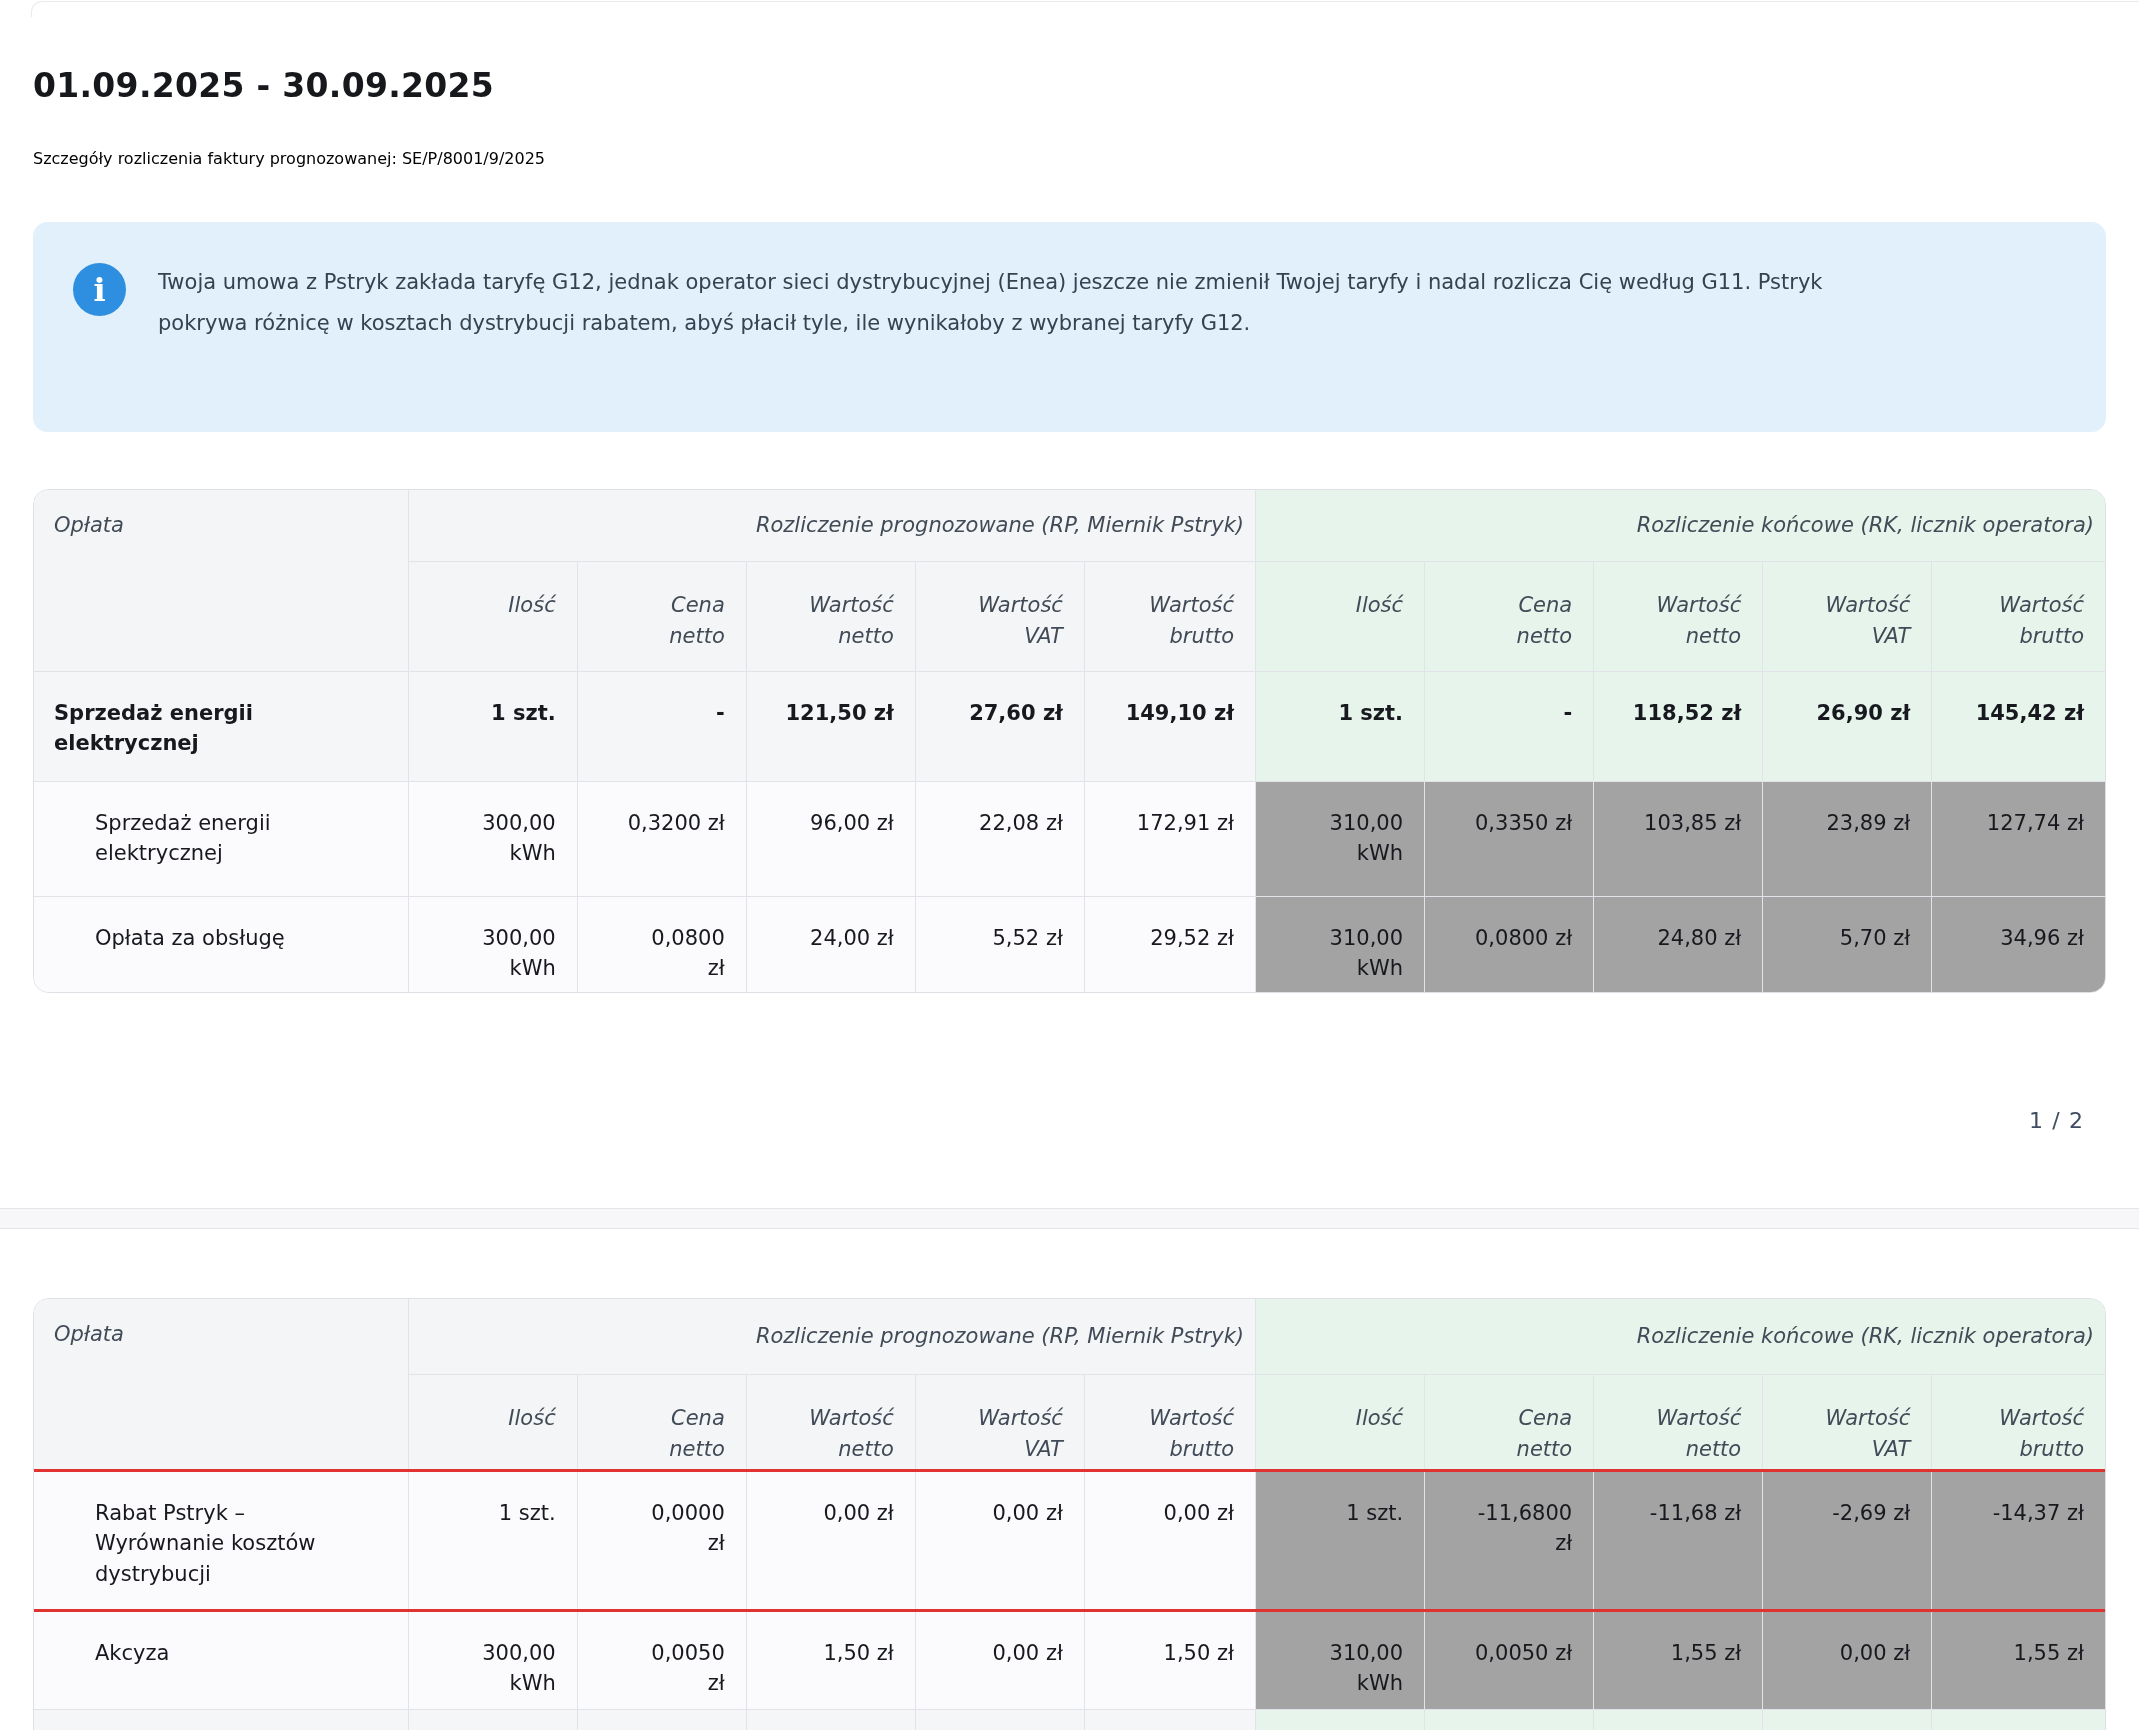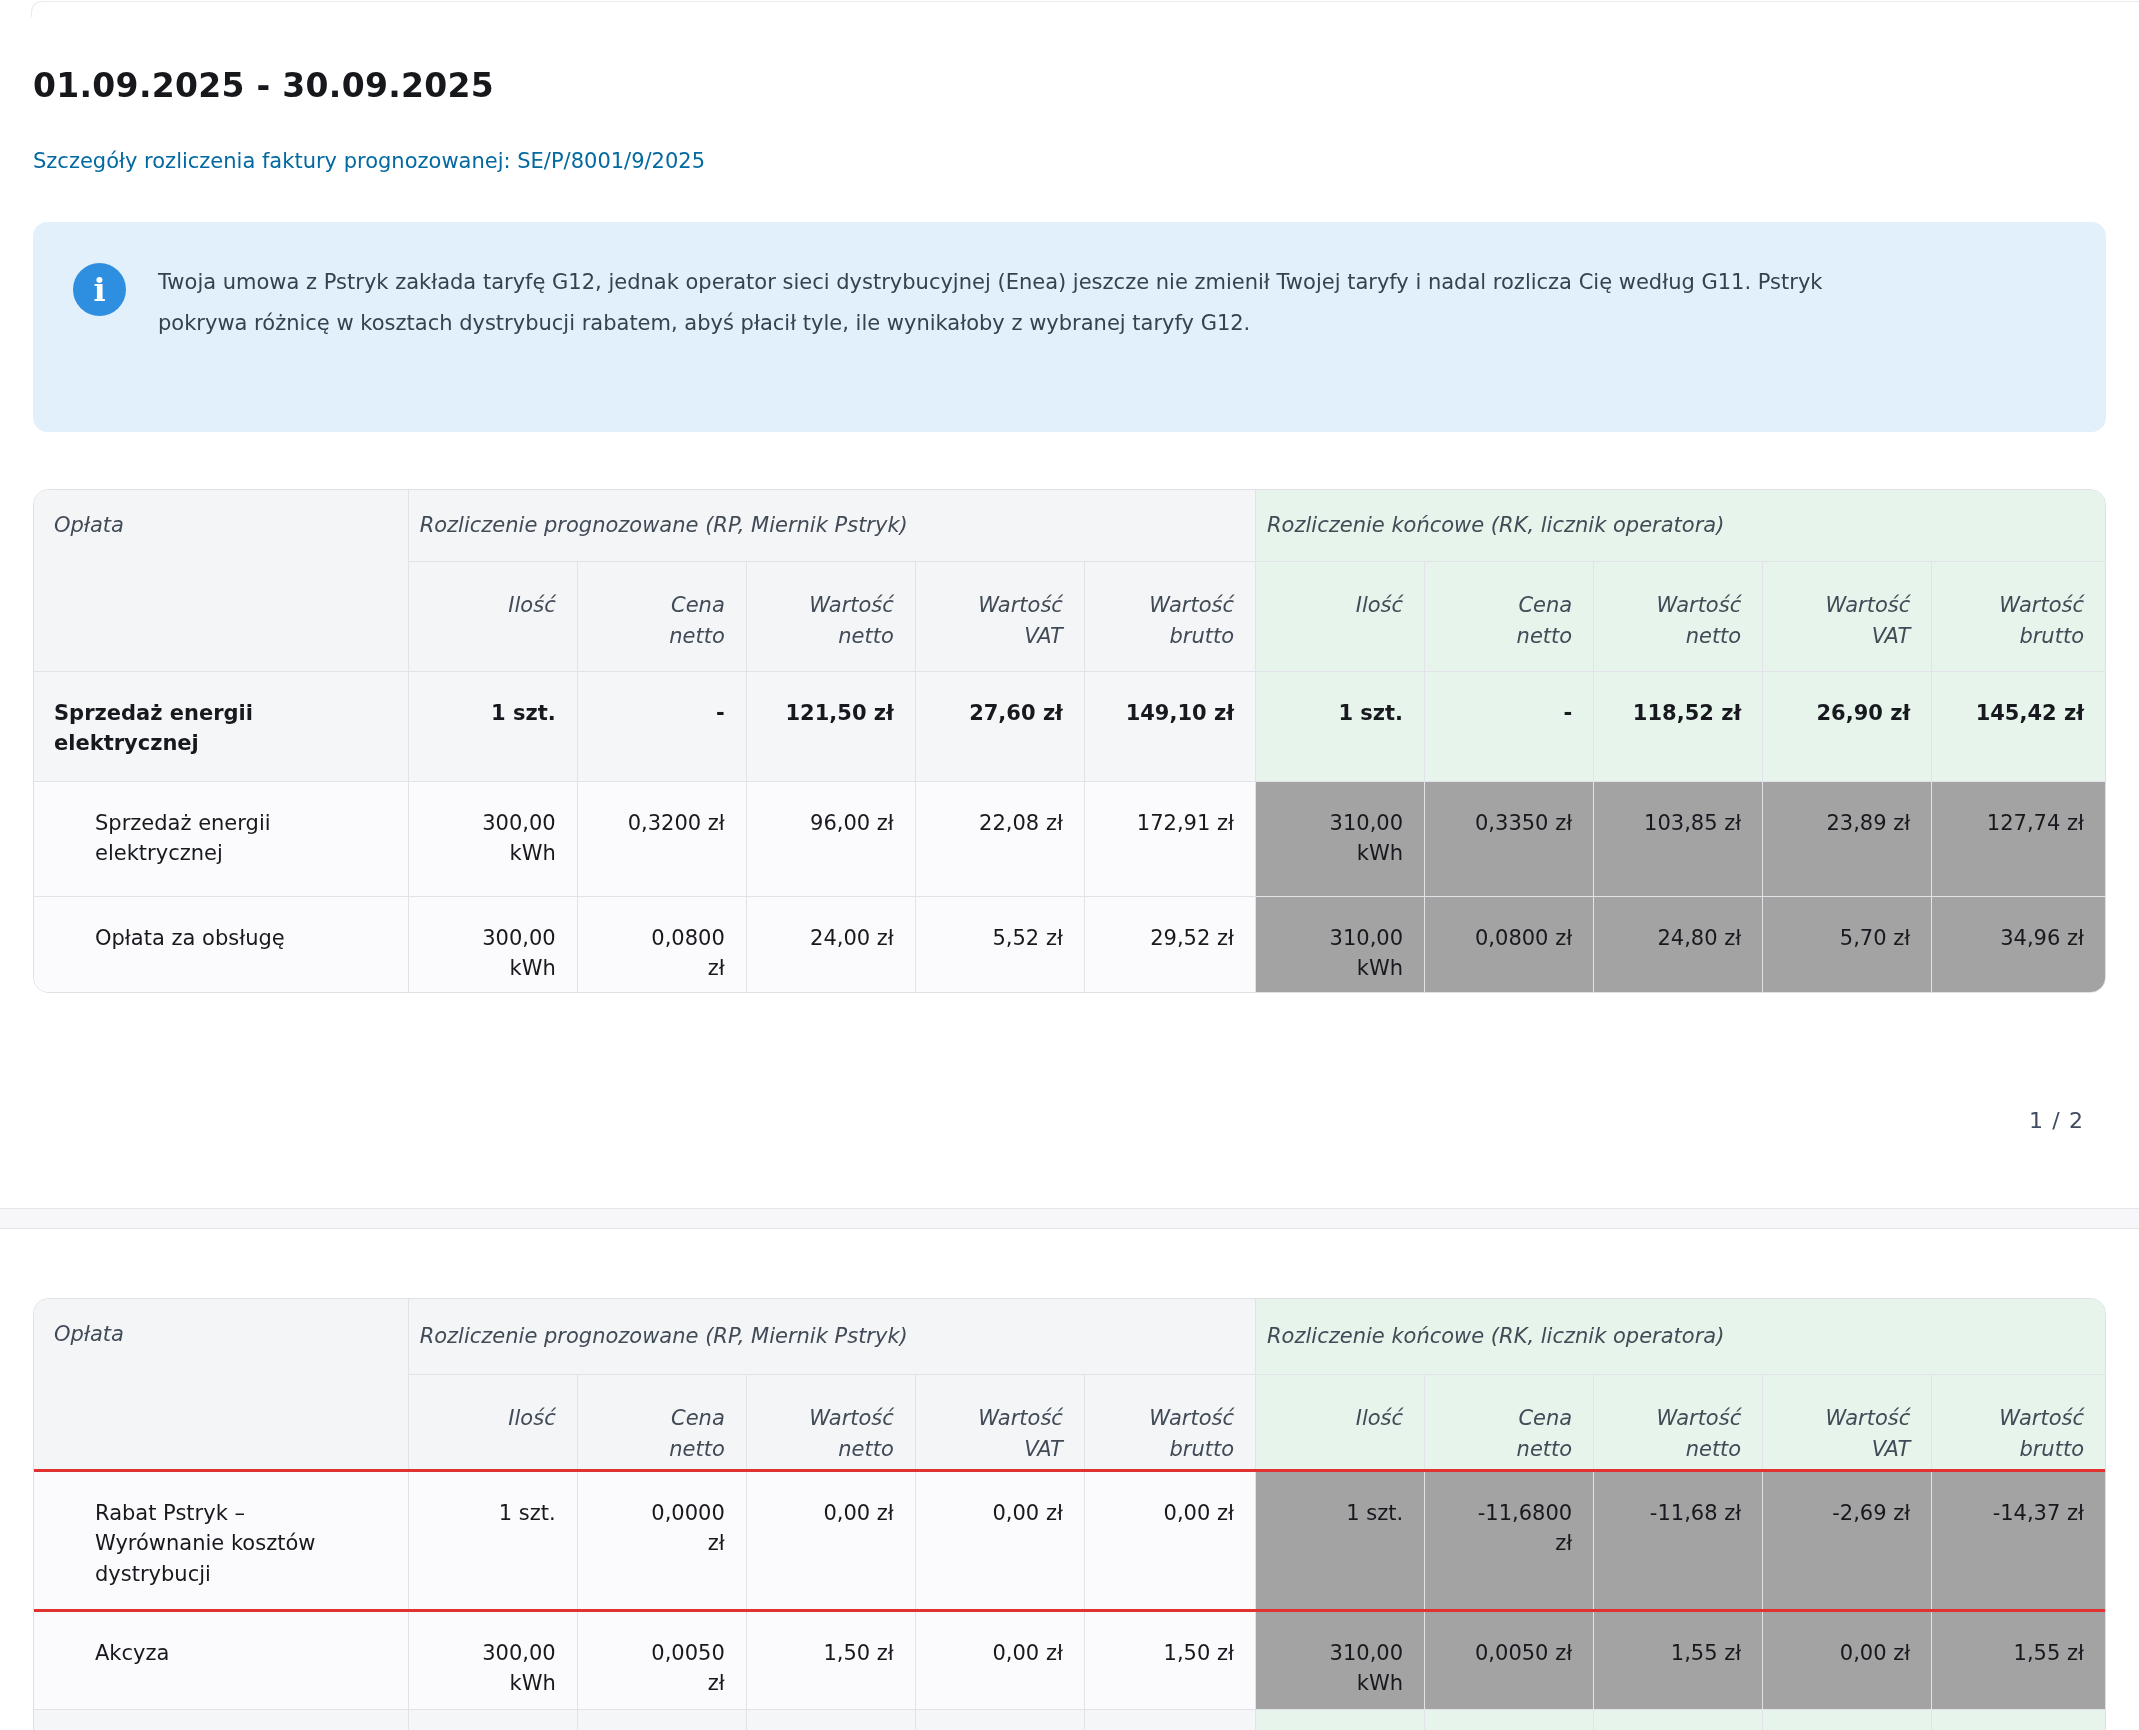--- a/index.html
+++ b/index.html
@@ -14,21 +14,21 @@
     position:absolute;left:31px;top:1.1px;right:0;height:14.5px;
     border-top:1.7px solid #ebebee;border-left:1.7px solid #ebebee;
     border-top-left-radius:11px;
   }
   .page-title{
     position:absolute;left:33px;top:66px;margin:0;
     font-size:33px;font-weight:700;letter-spacing:0.3px;color:#16181c;
   }
   .page-subtitle{
     position:absolute;left:33px;top:149px;margin:0;
-    font-size:21px;font-weight:400;color:#0369a1;
+    font-size:16px;font-weight:400;color:#000000;
   }
   .notice{
     position:absolute;left:33px;top:222px;width:2073px;height:210px;
     background:#e1f0fb;border-radius:14.5px;box-sizing:border-box;
     padding:40px 45px 0 40px;display:flex;align-items:flex-start;
   }
   .info-icon{
     flex:0 0 auto;width:53px;height:53px;border-radius:50%;
     background:#2e8fe0;color:#ffffff;display:flex;align-items:center;justify-content:center;
     font-size:32px;font-weight:700;font-family:"DejaVu Serif","Liberation Serif",serif;
@@ -46,21 +46,21 @@
     position:absolute;left:33px;width:2073px;box-sizing:border-box;
     border:1.1px solid #dfe0e5;border-radius:15.6px;overflow:hidden;background:#ffffff;
   }
   table{width:100%;border-collapse:collapse;border-style:hidden;table-layout:fixed;}
   th,td{
     border:1.1px solid #e2e3e8;box-sizing:border-box;
     font-size:21px;vertical-align:top;overflow:hidden;
   }
   th{font-weight:400;color:#414b57;font-style:italic;}
   .h-fee{background:#f4f5f7;text-align:left;padding:23.4px 11px 0 20px;}
-  .h-group{text-align:left;vertical-align:middle;background:#f4f5f7;padding:0 11px;}
+  .h-group{text-align:right;vertical-align:middle;background:#f4f5f7;padding:0 11px;}
   .h-group.rk{background:#e6f4eb;}
   .h-sub{background:#f4f5f7;text-align:right;padding:28px 21px 0 5.6px;white-space:pre-line;line-height:1.5;}
   .h-sub.rk{background:#e6f4eb;}
   td.fee{background:#fbfbfd;text-align:left;padding:26px 11px 0 61px;white-space:pre-line;line-height:1.47;}
   td.num{text-align:right;padding:26px 21px 0 5.6px;white-space:pre-line;line-height:1.47;background:#fbfbfd;}
   td.rk{background:#a3a3a3;}
   tr.parent td.fee{padding-left:20px;font-weight:700;background:#f5f6f8;}
   tr.parent td.num{font-weight:700;background:#f5f6f8;}
   tr.parent td.num.rk{background:#e7f4ec;}
   tr.hl td{border-top:3.3px solid #e03230;border-bottom:3.3px solid #e03230;}

